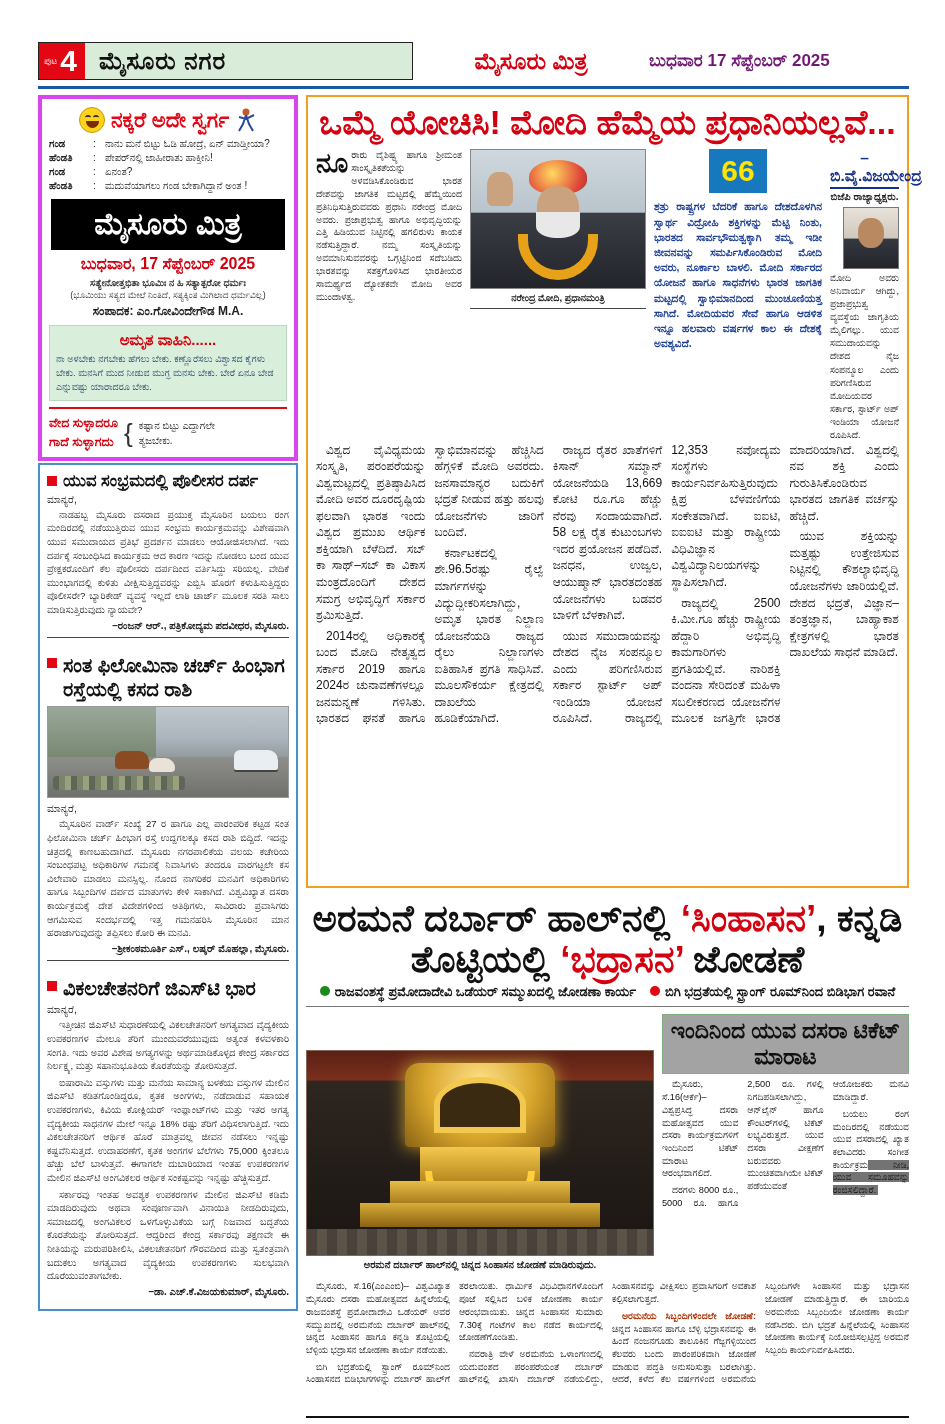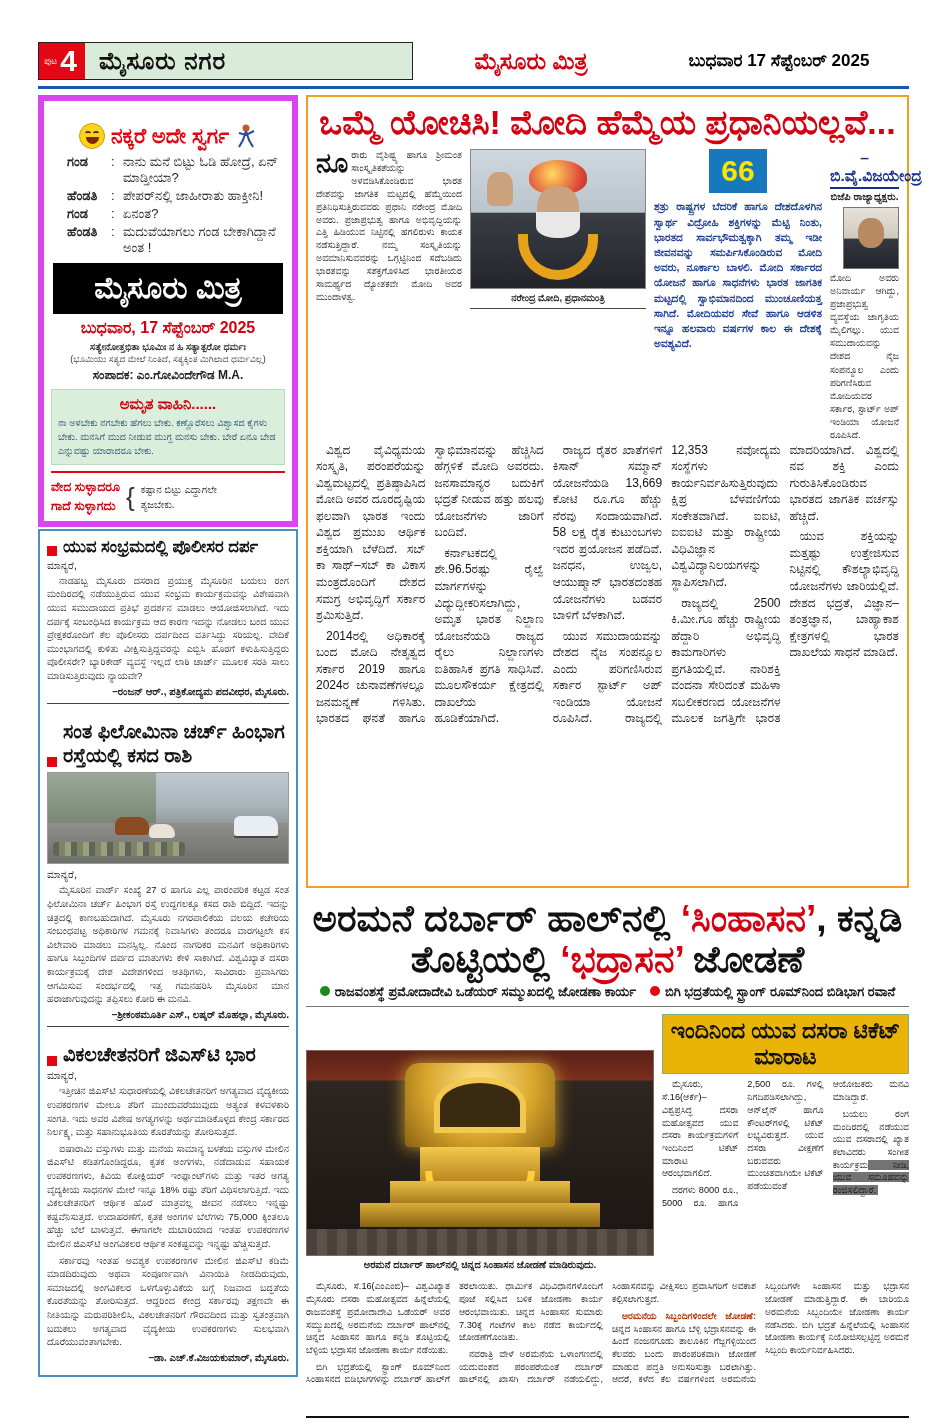--- a/index.html
+++ b/index.html
@@ -10,34 +10,34 @@
     padding:42px 36px 20px 38px; position:relative; overflow:hidden;
   }
   
   .hdr { display:flex; align-items:center; border-bottom:3px solid #1a57a8; padding-bottom:6px; }
   .hdr-left { display:flex; align-items:stretch; border:1px solid #222; background:#d9ecd9; width:375px; }
   .pagebox { background:#e30613; color:#fff; display:flex; align-items:center; padding:2px 8px 2px 5px; }
   .pagebox .pl { font-size:9px; margin-right:3px; }
   .pagebox .pn { font-size:30px; font-weight:bold; line-height:1; }
   .sectionname { font-size:24px; font-weight:bold; color:#111; padding:4px 14px; letter-spacing:1px; }
   .hdr-mast { flex:1; text-align:center; color:#d40010; font-size:23px; font-weight:bold; }
-  .hdr-date { width:260px; text-align:center; color:#000000; font-weight:bold; font-size:17px; }
+  .hdr-date { width:260px; text-align:left; color:#701a75; font-weight:bold; font-size:17px; }
   
   .grid { display:flex; gap:8px; margin-top:6px; }
   .leftcol { width:260px; flex:none; }
   .maincol { flex:1; min-width:0; }
   
-  .jokebox { border:6px solid #d946ef; padding:22px 7px 5px; }
+  .jokebox { border:4px solid #d946ef; padding:8px 7px 5px; }
   .joke-title { display:flex; align-items:center; justify-content:center; gap:6px; }
   .joke-title .t { color:#e30613; font-weight:bold; font-size:21px; }
   .smiley { width:26px; height:26px; border-radius:50%; background:#ffd21e; position:relative; flex:none; border:1px solid #c79a00;}
   .smiley:before { content:""; position:absolute; left:5px; top:7px; width:6px; height:3px; border-top:2px solid #333; border-radius:50%; }
   .smiley:after { content:""; position:absolute; right:5px; top:7px; width:6px; height:3px; border-top:2px solid #333; border-radius:50%; }
   .smiley .m { position:absolute; left:6px; bottom:4px; width:13px; height:7px; background:#7a2b00; border-radius:0 0 12px 12px; }
-  .joke-lines { margin-top:5px; font-size:13px; color:#222;margin-left:16px; }
+  .joke-lines { margin-top:5px; font-size:10px; color:#222; }
   .joke-line { display:flex; margin-bottom:2px; }
   .joke-line .sp { width:44px; flex:none; font-weight:bold;}
   .joke-line .co { width:12px; flex:none; }
   .mastblack { background:#000; color:#fff; text-align:center; font-size:30px; font-weight:bold; margin:7px 2px 5px; padding:8px 0; }
   .mastdate { text-align:center; color:#d40010; font-weight:bold; font-size:16px; margin-bottom:4px; }
   .slogan1 { text-align:center; font-size:9.5px; font-weight:bold; color:#333; }
   .slogan2 { text-align:center; font-size:9px; color:#333; margin-top:1px; }
   .editorline { text-align:center; font-size:12px; font-weight:bold; color:#222; margin-top:3px; }
   .amrutha { background:#d9efdb; border:1px solid #bcd8bf; margin-top:7px; padding:5px 6px 7px; }
   .amrutha .at { text-align:center; color:#d40010; font-weight:bold; font-size:15px; margin-bottom:3px; }
@@ -47,21 +47,21 @@
   .proverb .brace { font-size:26px; color:#333; margin:0 6px; }
   .proverb .pr { font-size:10px; color:#222; line-height:1.5; }
   
   .letters-banner { margin-top:8px; display:flex; align-items:center; }
   .lb-text { font-size:25px; font-weight:bold; color:#1545a0; font-style:italic;
              background:linear-gradient(90deg,#dfeefb,#bcd9f2); padding:2px 10px 4px 6px; }
   .lb-bar { flex:1; height:22px; background:#e07b3c; }
   .lettersbox { border:2px solid #4a90c8; margin-top:2px; padding:6px 7px; }
   .letter { padding-bottom:5px; }
   .letter + .letter { border-top:1px solid #444; padding-top:15px; }
-  .lhead { display:flex; gap:6px; align-items:flex-end; font-weight:bold; color:#111; }
+  .lhead { display:flex; gap:6px; align-items:flex-start; font-weight:bold; color:#111; }
   .lhead .sq { width:10px; height:10px; background:#e30613; margin-top:5px; flex:none; }
   .lhead.h1 { font-size:16.5px; }
   .lhead.h2 { font-size:19.5px; line-height:1.25; }
   .salut { font-size:10.5px; margin:3px 0 2px; color:#222; }
   .lbody { font-size:9.6px; color:#222; text-align:justify; line-height:1.42; }
   .lbody p { margin-bottom:3px; text-indent:12px; }
   .lsig { text-align:right; font-size:10px; font-weight:bold; color:#222; margin-top:1px; }
   .street-photo { height:92px; margin:5px 0 4px; position:relative; overflow:hidden; border:1px solid #999;
       background:linear-gradient(180deg,#bfc8cf 0%,#aab4ba 35%,#8f9698 60%,#7d8486 100%); }
   .street-photo .wall { position:absolute; left:0; top:0; width:45%; height:60%; background:linear-gradient(180deg,#9aa89a,#76856f); }
@@ -110,21 +110,21 @@
       background:linear-gradient(180deg,#5b1f16 0%,#7a2f1c 14%,#2e2620 15%,#191512 100%); }
   .throne .canopy { position:absolute; left:50%; top:12px; transform:translateX(-50%); width:150px; height:84px; background:radial-gradient(circle at 50% 25%,#ffe28a,#d9a62c 55%,#8a6213); border-radius:14px 14px 4px 4px; box-shadow:0 0 18px #c79a2e; }
   .throne .arch { position:absolute; left:50%; top:26px; transform:translateX(-50%); width:92px; height:56px; background:#3a2a12; border-radius:50% 50% 0 0; border:6px solid #f3c84e; }
   .throne .seat { position:absolute; left:50%; top:96px; transform:translateX(-50%); width:120px; height:34px; background:linear-gradient(180deg,#f3c84e,#b9881f); }
   .throne .steps1 { position:absolute; left:50%; top:130px; transform:translateX(-50%); width:180px; height:22px; background:linear-gradient(180deg,#e8bd45,#a97e1e); }
   .throne .steps2 { position:absolute; left:50%; top:152px; transform:translateX(-50%); width:240px; height:24px; background:linear-gradient(180deg,#d9ad38,#8a6213); }
   .throne .floor { position:absolute; left:0; bottom:0; width:100%; height:26px; background:repeating-linear-gradient(90deg,#4a423a 0 10px,#5c5348 10px 20px); }
   .throne .garl { position:absolute; left:50%; top:120px; transform:translateX(-50%); width:110px; height:40px; border:7px solid #ffcf3d; border-top:none; border-radius:0 0 60px 60px; }
   .tcaption { text-align:center; font-size:9.8px; font-weight:bold; color:#222; padding:3px 0; }
   .rightlower { flex:1; min-width:0; }
-  .ticket-head { background:#eab308; border:1px solid #7fae7f; text-align:center; font-size:22px; font-weight:bold; color:#111; padding:3px 4px; margin-bottom:4px; }
+  .ticket-head { background:#a3a3a3; border:1px solid #7fae7f; text-align:center; font-size:22px; font-weight:bold; color:#111; padding:3px 4px; margin-bottom:4px; }
   .tcols { column-count:3; column-gap:9px; font-size:9.2px; line-height:1.38; text-align:justify; color:#111; height:168px; overflow:hidden; }
   .tcols p { margin-bottom:4px; text-indent:10px; }
   .hl { background:#737373; padding:0 2px; }
   .bottomcols { column-count:4; column-gap:9px; font-size:9.2px; line-height:1.38; text-align:justify; color:#111; height:128px; overflow:hidden; margin-top:6px; }
   .bottomcols p { margin-bottom:4px; text-indent:10px; }
   .redlead { color:#b03000; font-weight:bold; }
   
   .footer { border-top:2px solid #111; margin-top:8px; padding-top:5px; font-family:"Liberation Serif", serif; font-style:italic; font-weight:bold; font-size:11.6px; color:#111; text-align:center; line-height:1.5; }
 </style>
 </head>

